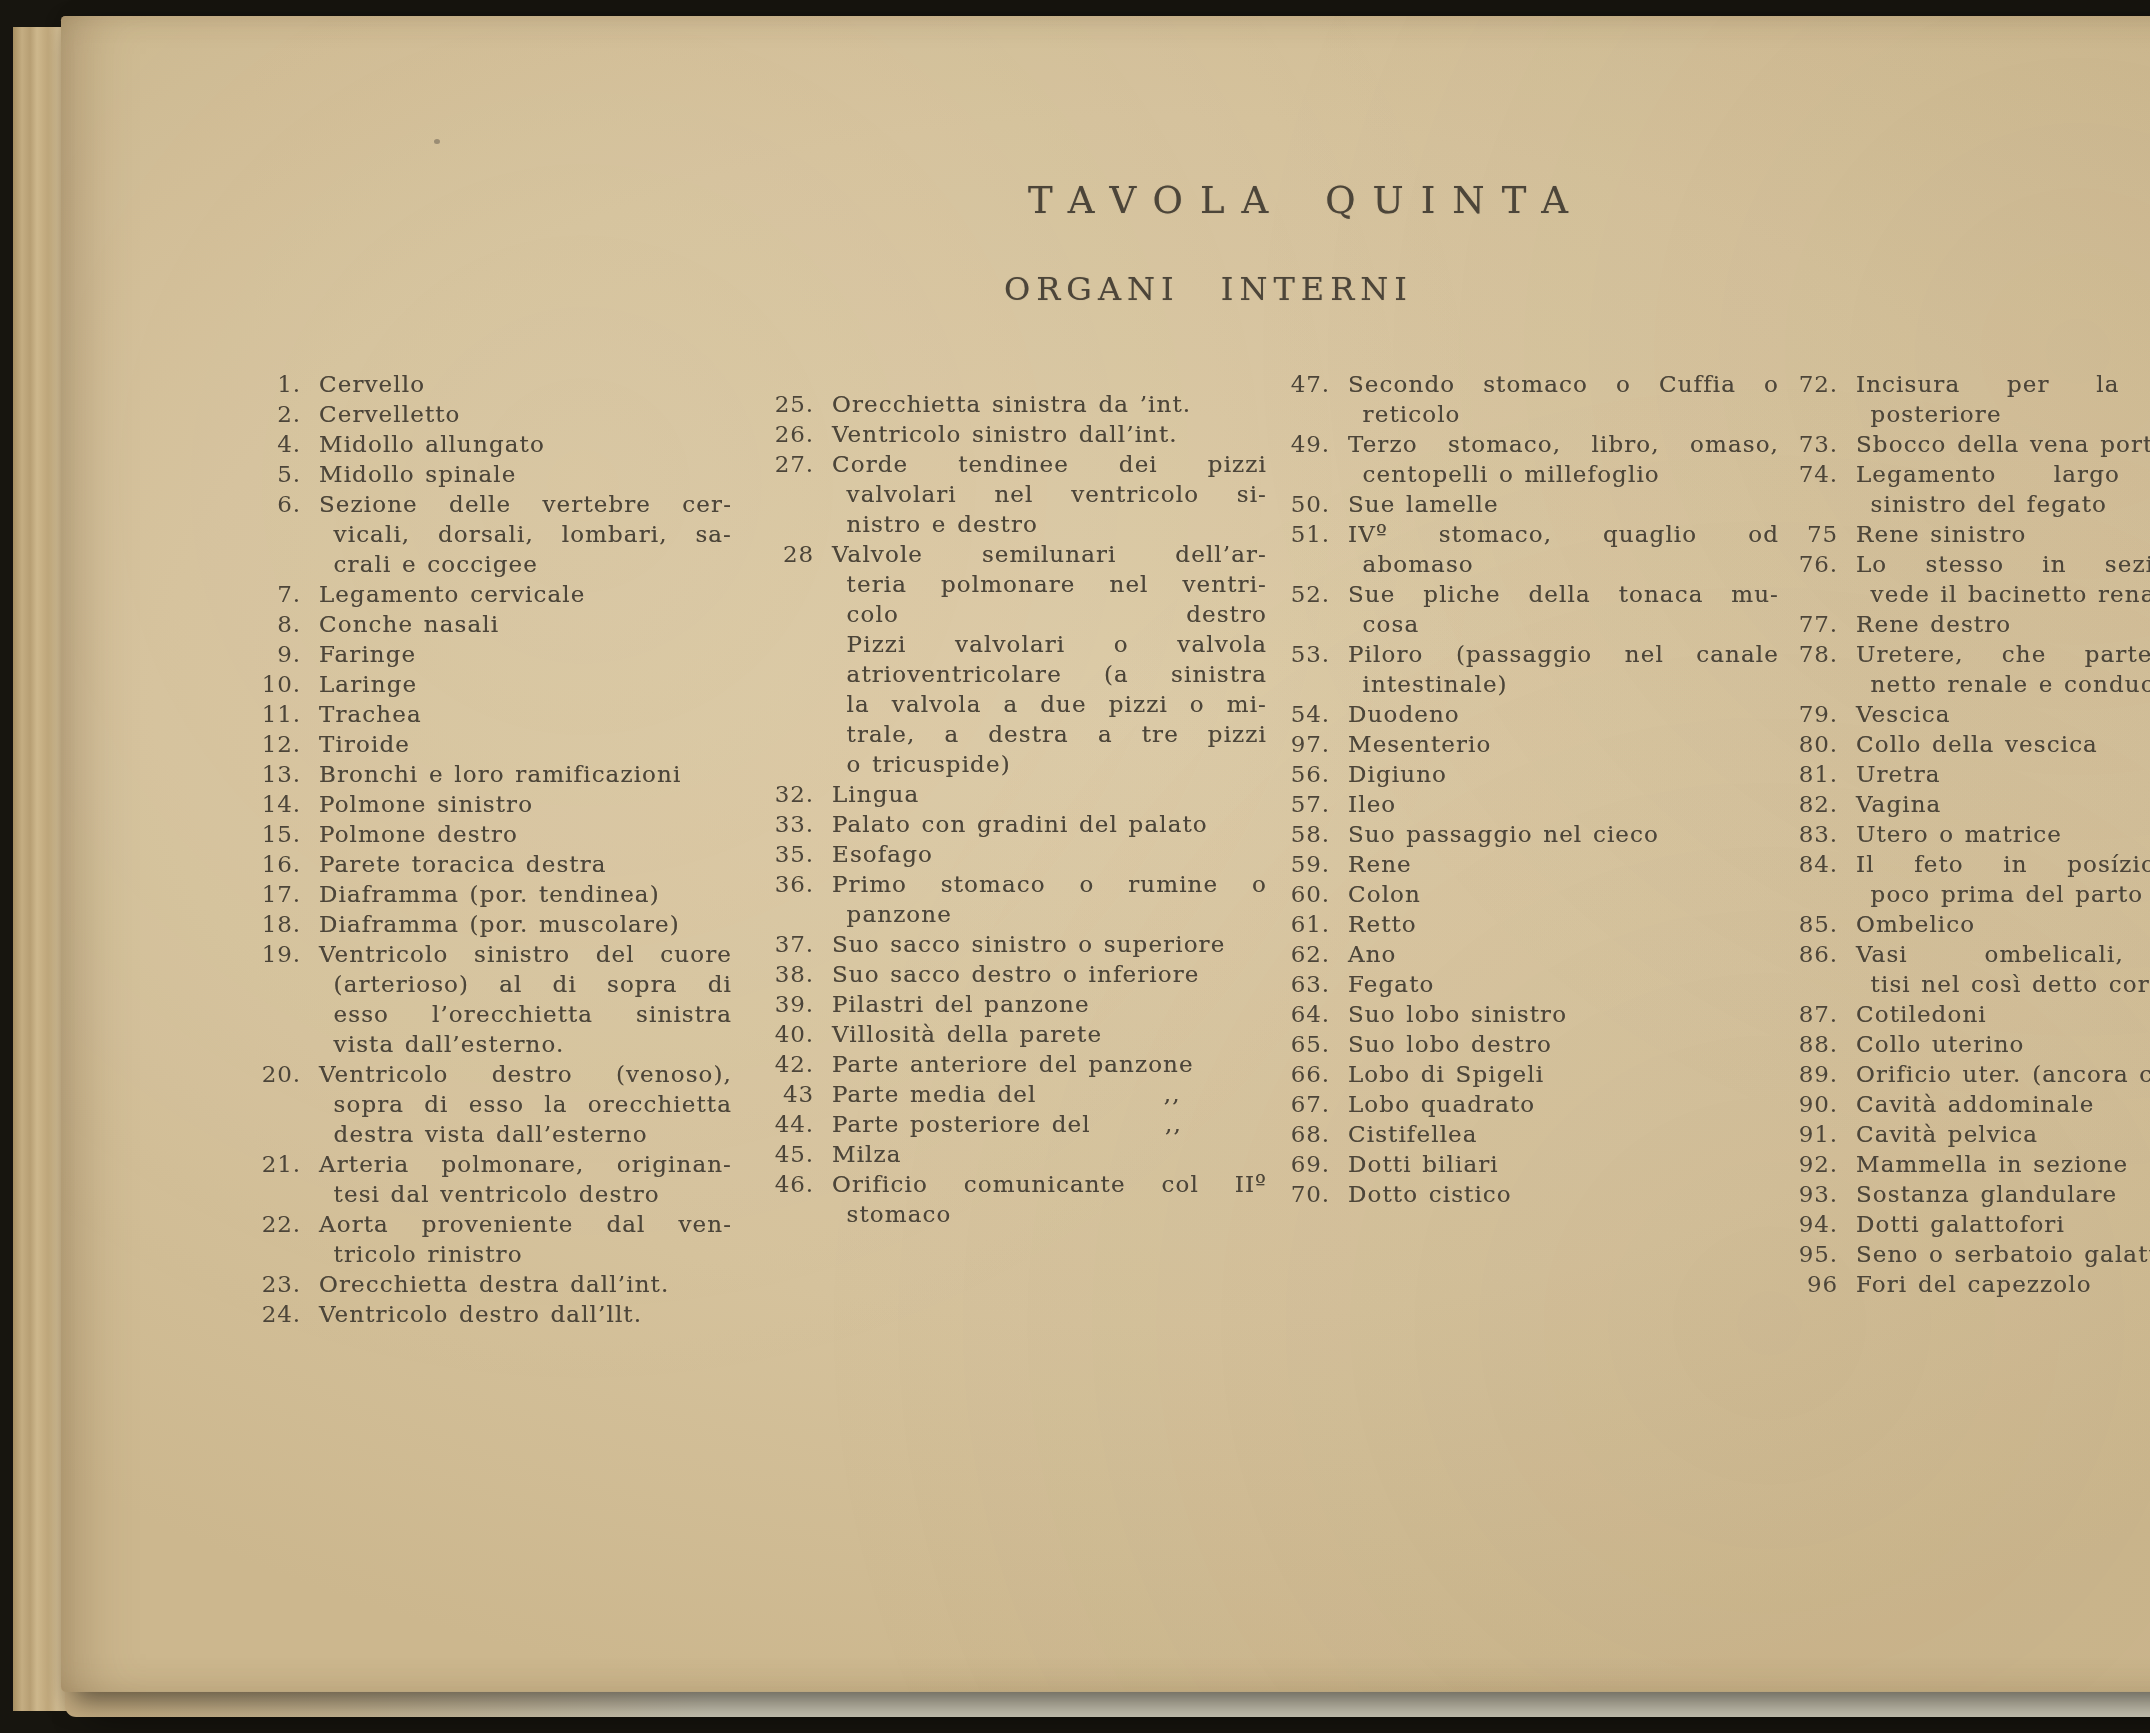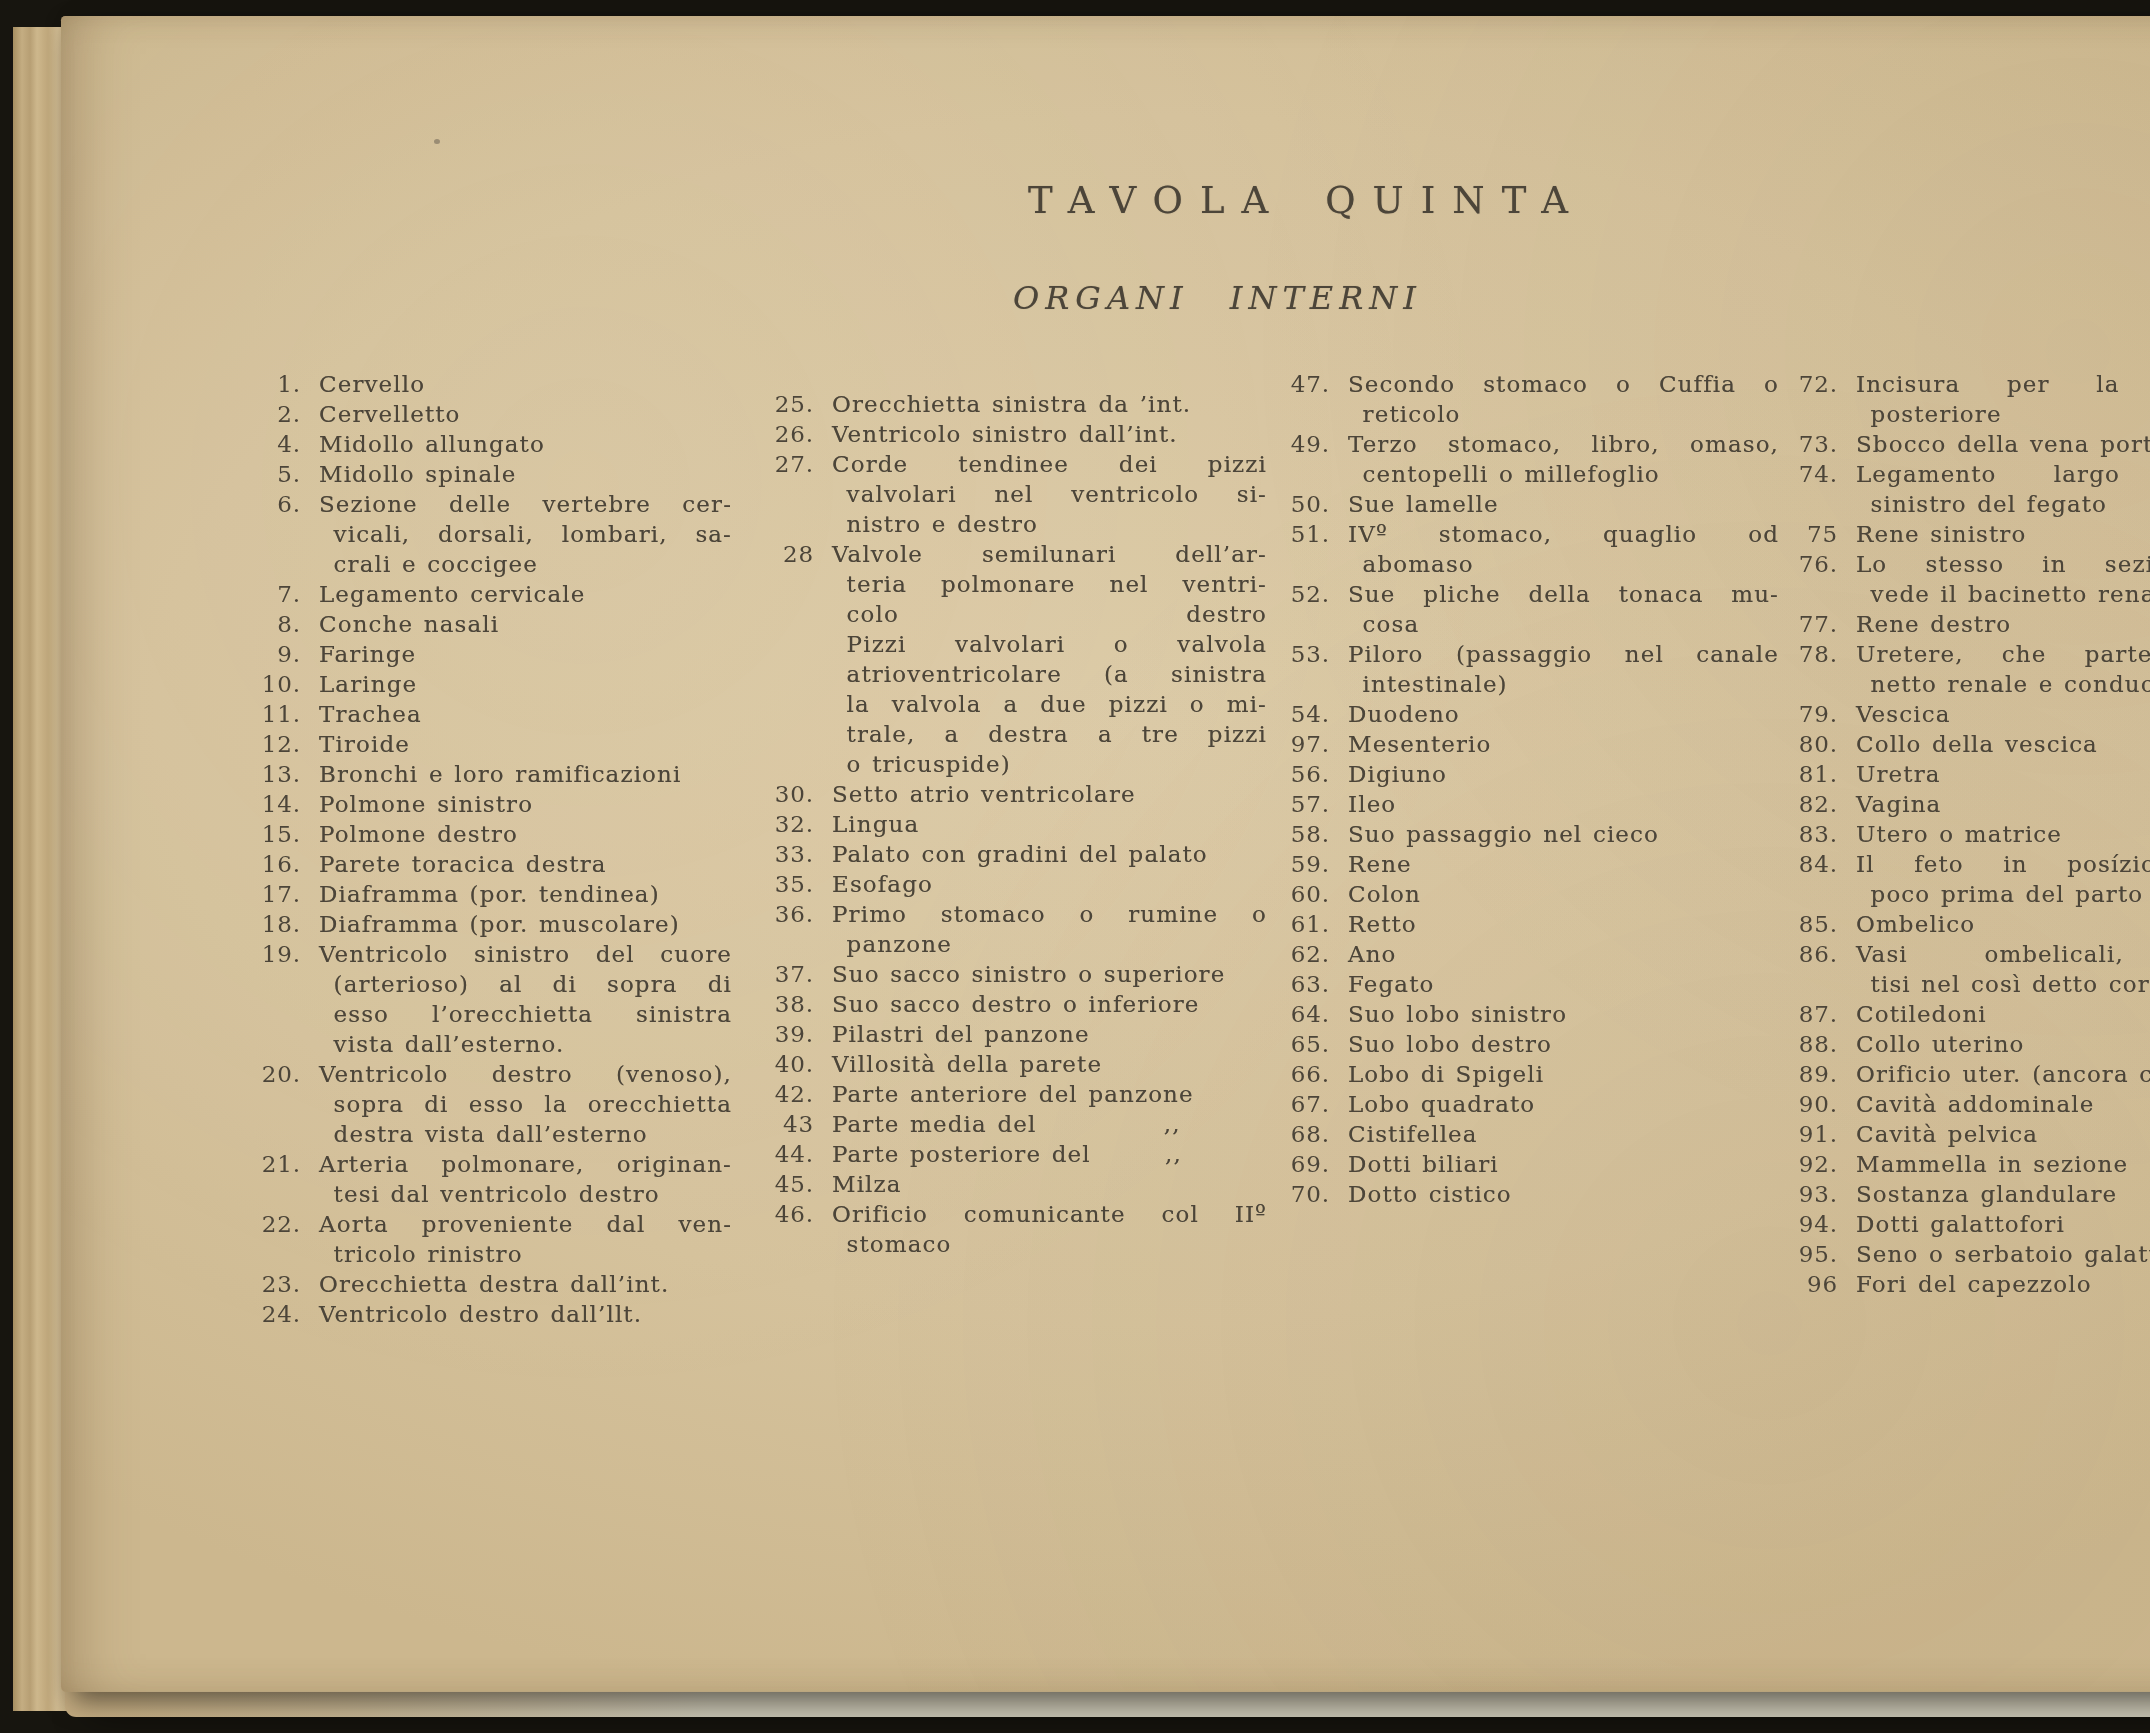--- a/index.html
+++ b/index.html
@@ -54,26 +54,25 @@
   }
 
   .plate-title{
     position:absolute;left:951px;top:150px;margin:16px;
     font-size:37px;font-weight:normal;
     letter-spacing:17px;word-spacing:11.2px;line-height:1;
     white-space:nowrap;
     text-shadow:0 0 0.9px rgba(76,69,57,.45);
   }
   .plate-subtitle{
-    position:absolute;left:943px;top:257px;margin:9px;
+    position:absolute;left:943px;top:257px;margin:0;
     font-size:32px;font-weight:normal;
     letter-spacing:6px;word-spacing:25px;line-height:1;
     white-space:nowrap;
     text-shadow:0 0 0.9px rgba(76,69,57,.4);
-    font-style:italic;
   }
 
   .columns{position:absolute;inset:0;}
   .col{position:absolute;top:353px;}
   .col.c0{left:175px;width:496px;}
   .col.c1{left:688px;width:518px;margin-top:20px;}
   .col.c2{left:1204px;width:514px;}
   .col.c3{left:1712px;width:557px;}
 
   .item{display:flex;align-items:flex-start;}
@@ -281,26 +280,20 @@
               <div class="line cont j">teria polmonare nel ventri-</div>
               <div class="line cont j">colo destro</div>
               <div class="line cont j">Pizzi valvolari o valvola</div>
               <div class="line cont j">atrioventricolare (a sinistra</div>
               <div class="line cont j">la valvola a due pizzi o mi-</div>
               <div class="line cont j">trale, a destra a tre pizzi</div>
               <div class="line cont">o tricuspide)</div>
             </div>
           </div>
           <div class="item">
-            <div class="num">30.</div>
-            <div class="txt">
-              <div class="line">Setto atrio ventricolare</div>
-            </div>
-          </div>
-          <div class="item">
             <div class="num">32.</div>
             <div class="txt">
               <div class="line">Lingua</div>
             </div>
           </div>
           <div class="item">
             <div class="num">33.</div>
             <div class="txt">
               <div class="line">Palato con gradini del palato</div>
             </div>

